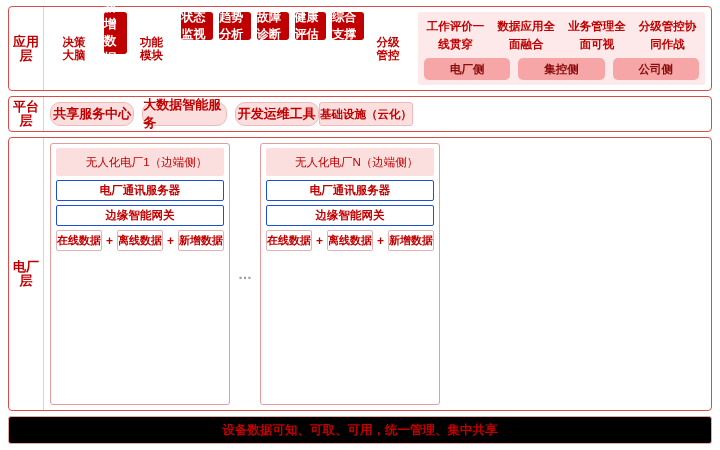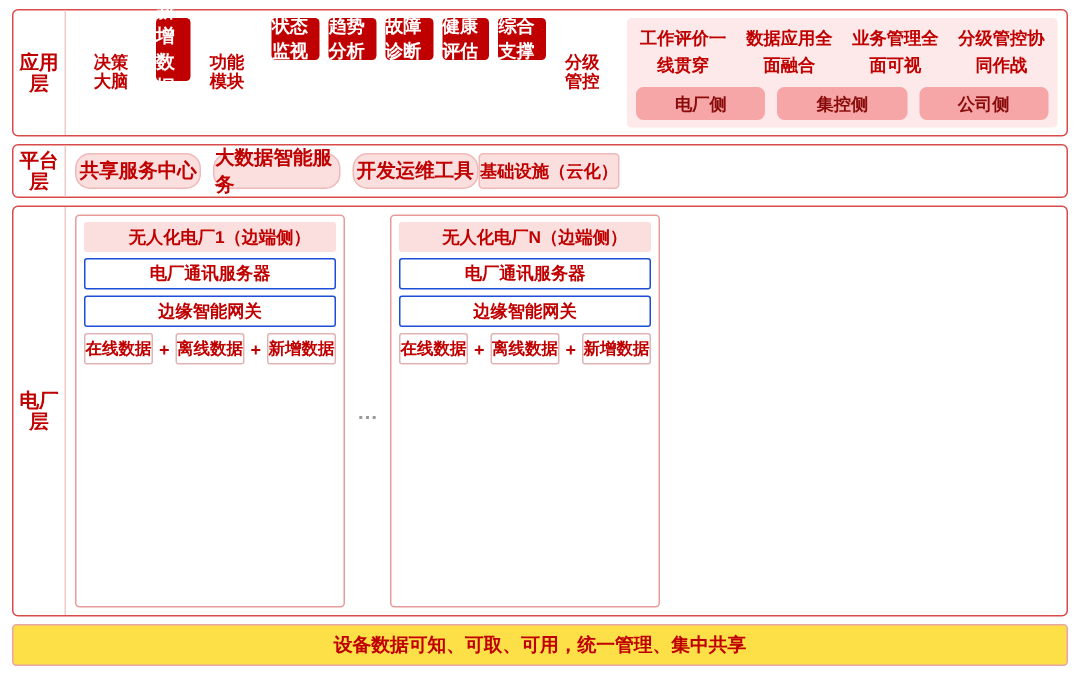--- a/index.html
+++ b/index.html
@@ -205,28 +205,28 @@
     border: 1px solid #e79b9b;
     border-radius: 3px;
     padding: 4px 5px 5px 5px;
     display: flex;
     flex-direction: column;
     gap: 4px;
     box-sizing: border-box;
     background: #ffffff;
   }
   .plant-card-title {
-    height: 20px;
+    height: 28px;
     background: #fbdede;
     border-radius: 2px;
     display: flex;
     align-items: center;
     justify-content: center;
     font-size: 11.5px;
-    font-weight: bold;
+    font-weight: normal;
     color: #c00000;
     padding-left: 13px;
   }
   .plant-chip {
     height: 21px;
     border: 1px solid #1d4ed8;
     border-radius: 2px;
     display: flex;
     align-items: center;
     justify-content: center;
@@ -268,21 +268,21 @@
     align-items: center;
     justify-content: center;
     font-size: 14px;
     font-weight: bold;
     color: #9a9a9a;
   }
 
   
   .bottom-banner {
     height: 26px;
-    background: #fde047;
+    background: #000000;
     border: 1px solid #e8a5a5;
     border-radius: 3px;
     display: flex;
     align-items: center;
     justify-content: center;
     font-size: 12.5px;
     font-weight: bold;
     color: #c00000;
   }
 </style>

